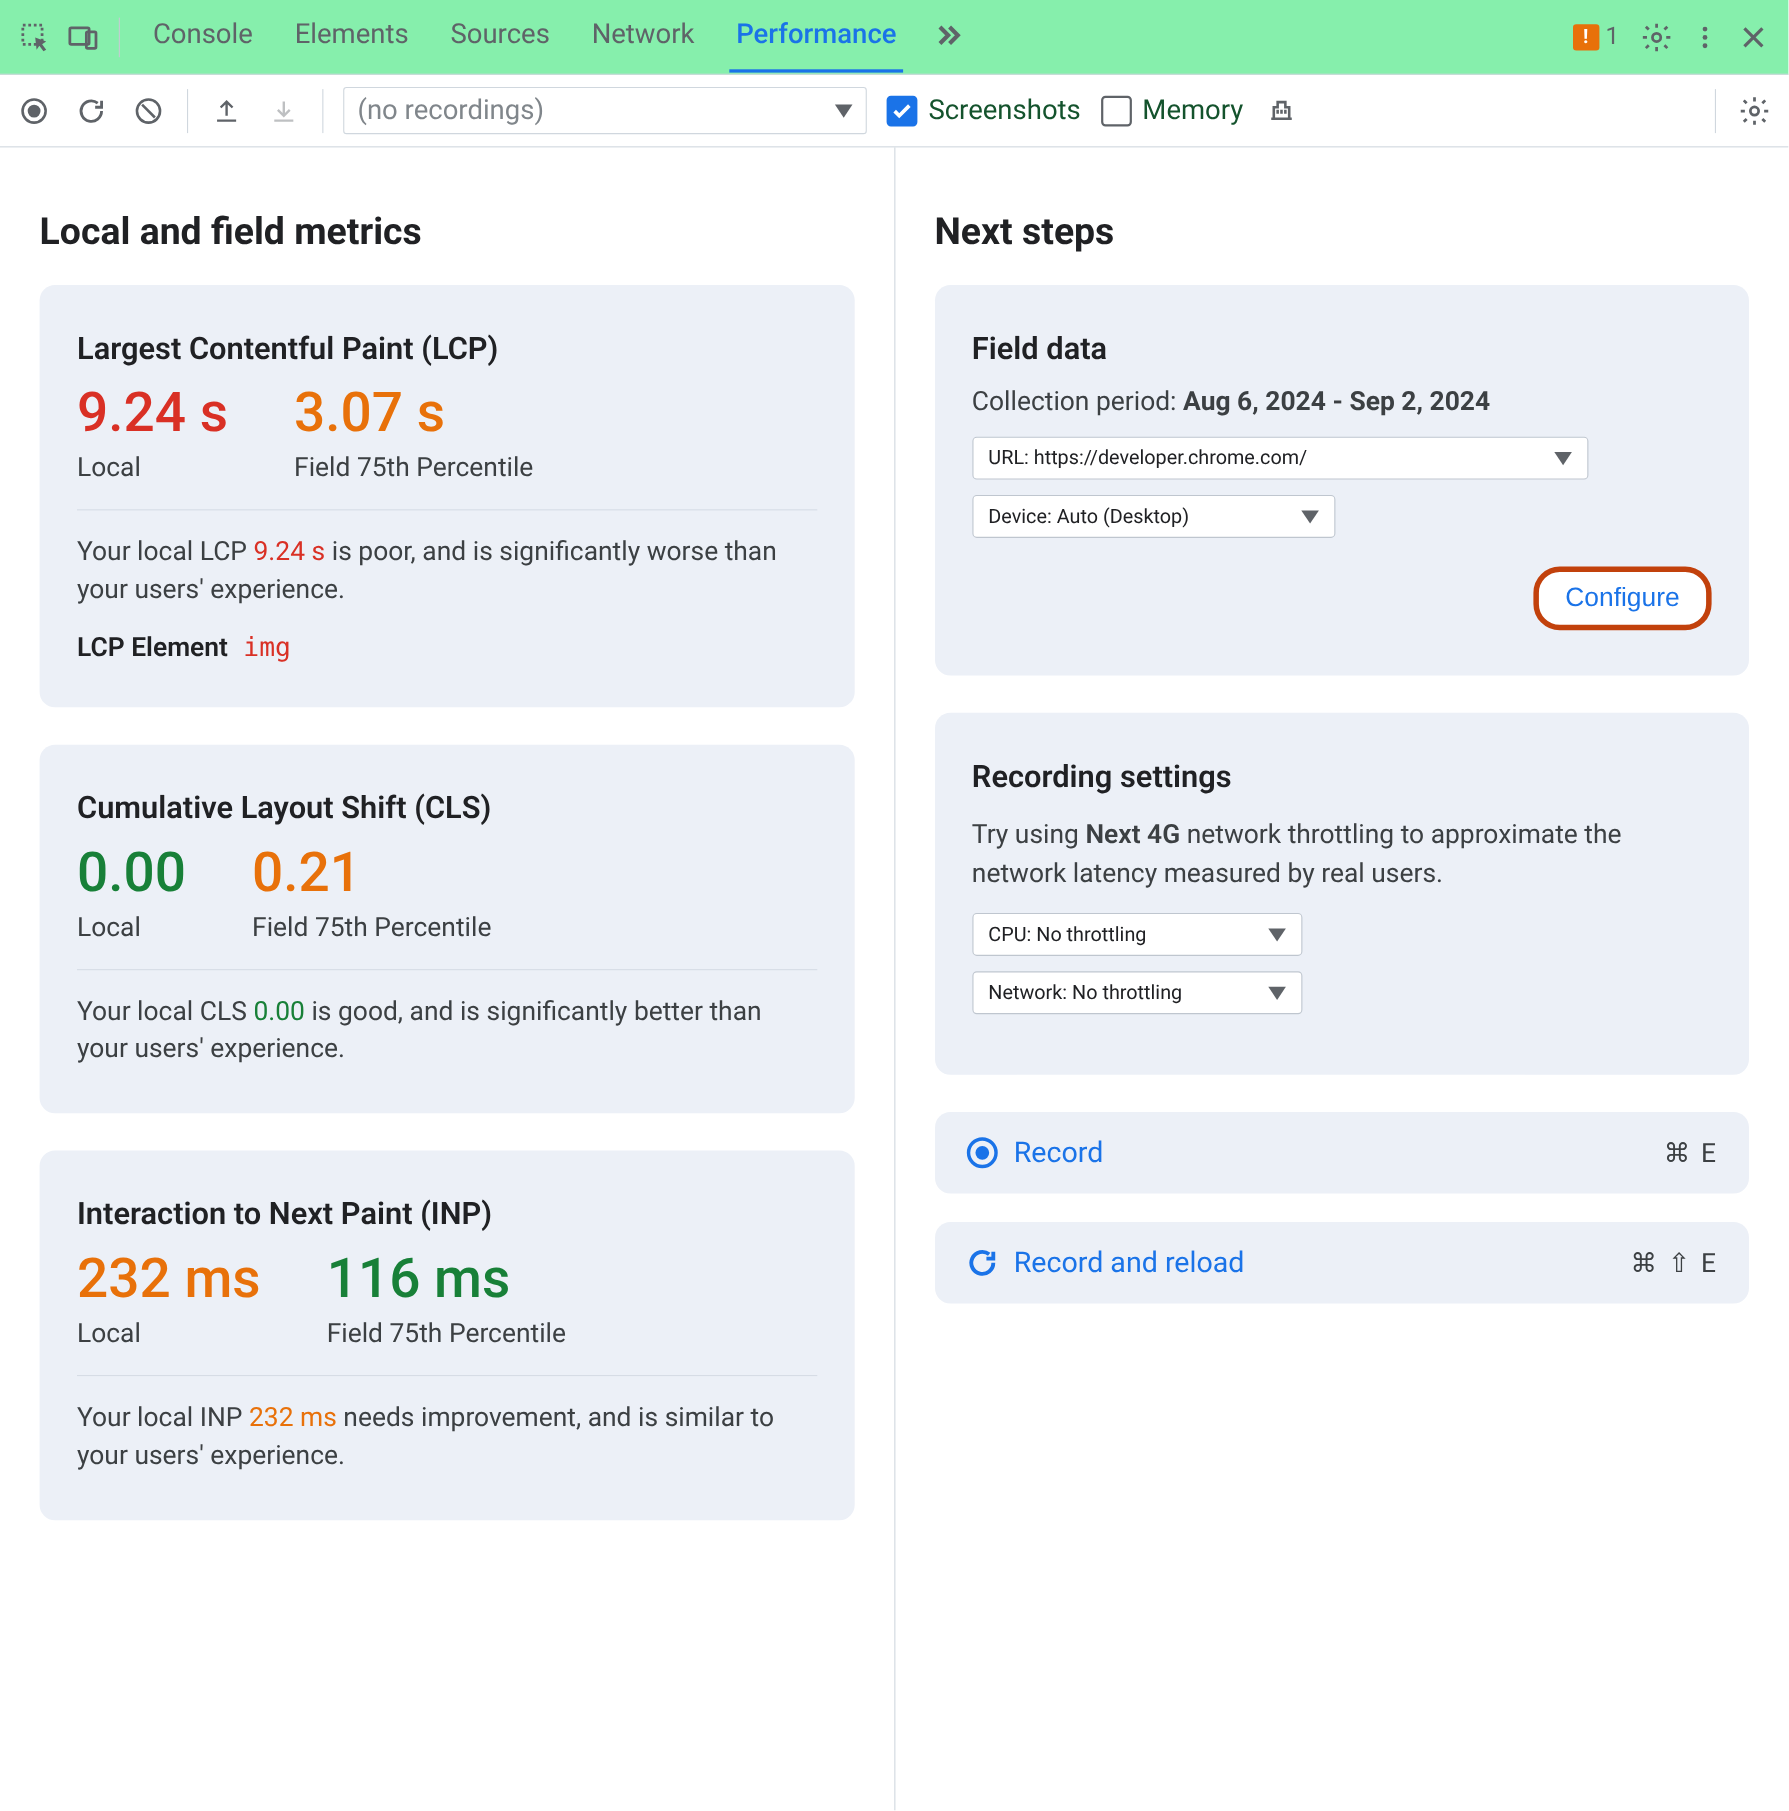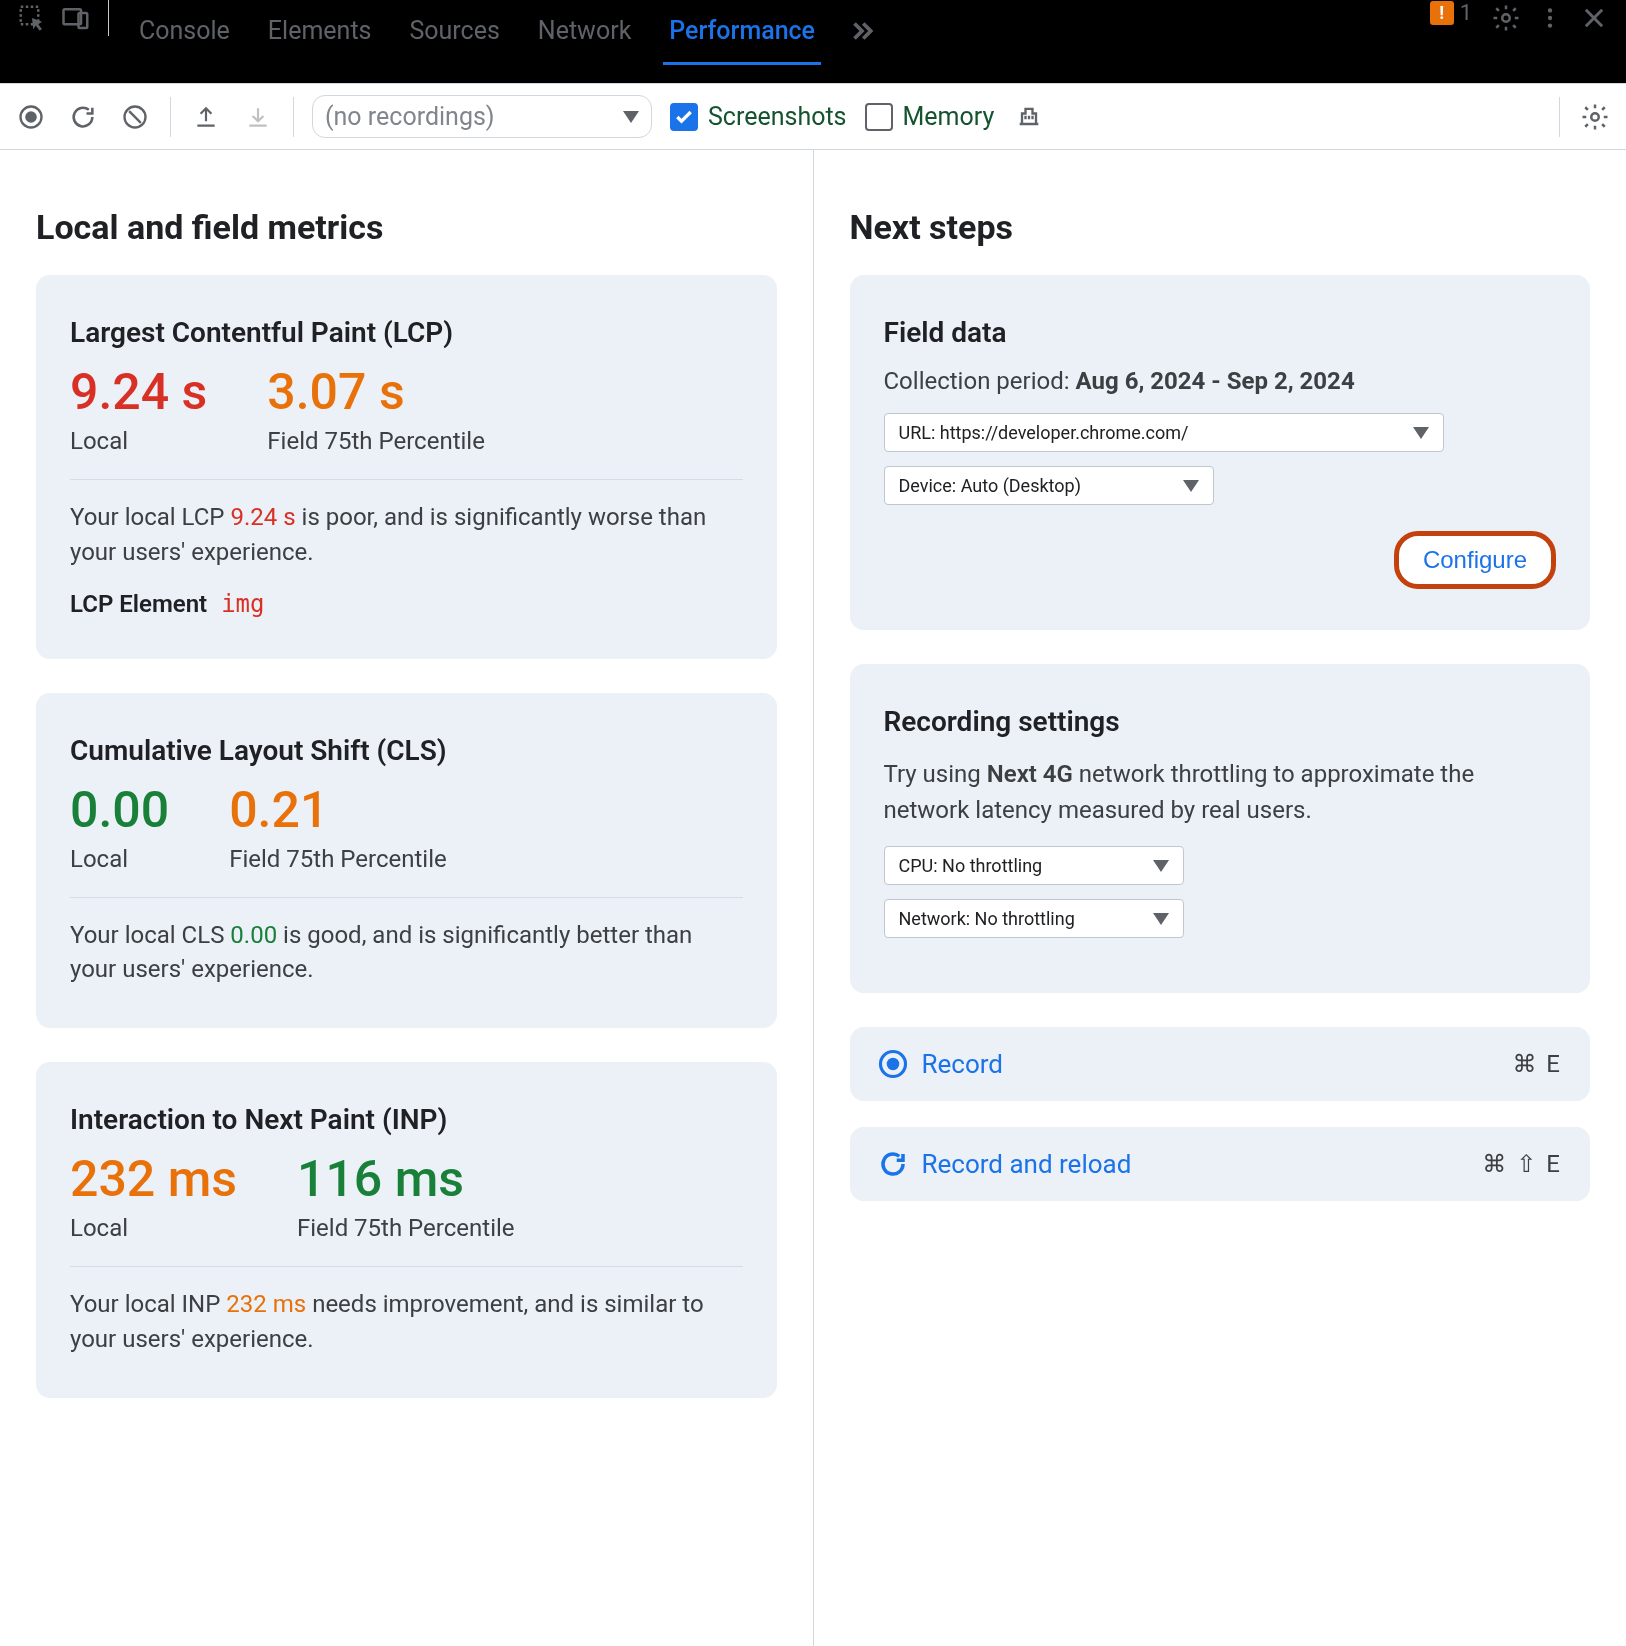--- a/index.html
+++ b/index.html
@@ -5,24 +5,24 @@
   * { margin:0; padding:0; box-sizing:border-box; }
   body {
     font-family: -apple-system, BlinkMacSystemFont, "Segoe UI", Roboto, Helvetica, Arial, sans-serif;
     background:#fff;
     color:#202124;
     width:1626px;
     height:1646px;
   }
   .tabbar {
     display:flex;
-    align-items:flex-start;
-    height:84px;
+    align-items:center;
+    height:68px;
     border-bottom:1px solid #d0d7de;
-    background:#000000;
+    background:#86efac;
     padding:0 14px;
     gap:8px;
   }
   .tabbar .icon-btn {
     width:36px; height:36px;
     display:flex; align-items:center; justify-content:center;
     color:#5f6368;
     cursor:pointer;
   }
   .tabbar .divider { width:1px; height:36px; background:#c5cbd3; margin:0 6px;}
@@ -54,23 +54,23 @@
   }
   .toolbar .icon-btn {
     width:34px; height:34px;
     display:flex; align-items:center; justify-content:center;
     color:#5f6368; cursor:pointer;
   }
   .toolbar .vdiv { width:1px; height:40px; background:#d0d7de;}
   .recordings-box {
     display:flex; align-items:center; justify-content:space-between;
     border:1px solid #d0d7de;
-    border-radius:13px;
+    border-radius:3px;
     padding:6px 12px;
-    width:340px;
+    width:476px;
     color:#80868b;
     font-size:25px;
   }
   .chk-row { display:flex; align-items:center; gap:10px; font-size:25px; color:#14532d;}
   .chk {
     width:28px; height:28px; border:2px solid #5f6368; border-radius:4px;
     display:flex; align-items:center; justify-content:center;
     color:#fff;
   }
   .chk.checked { background:#1a73e8; border-color:#1a73e8;}

